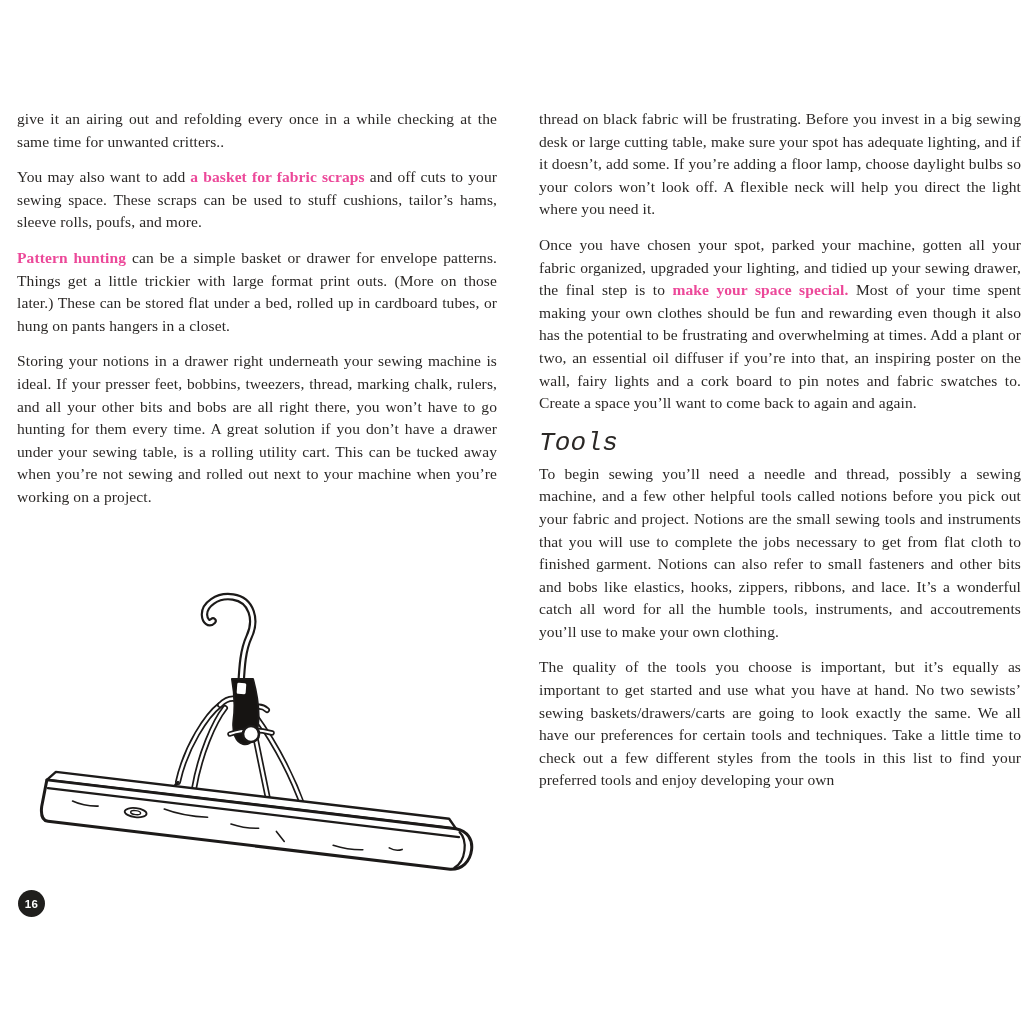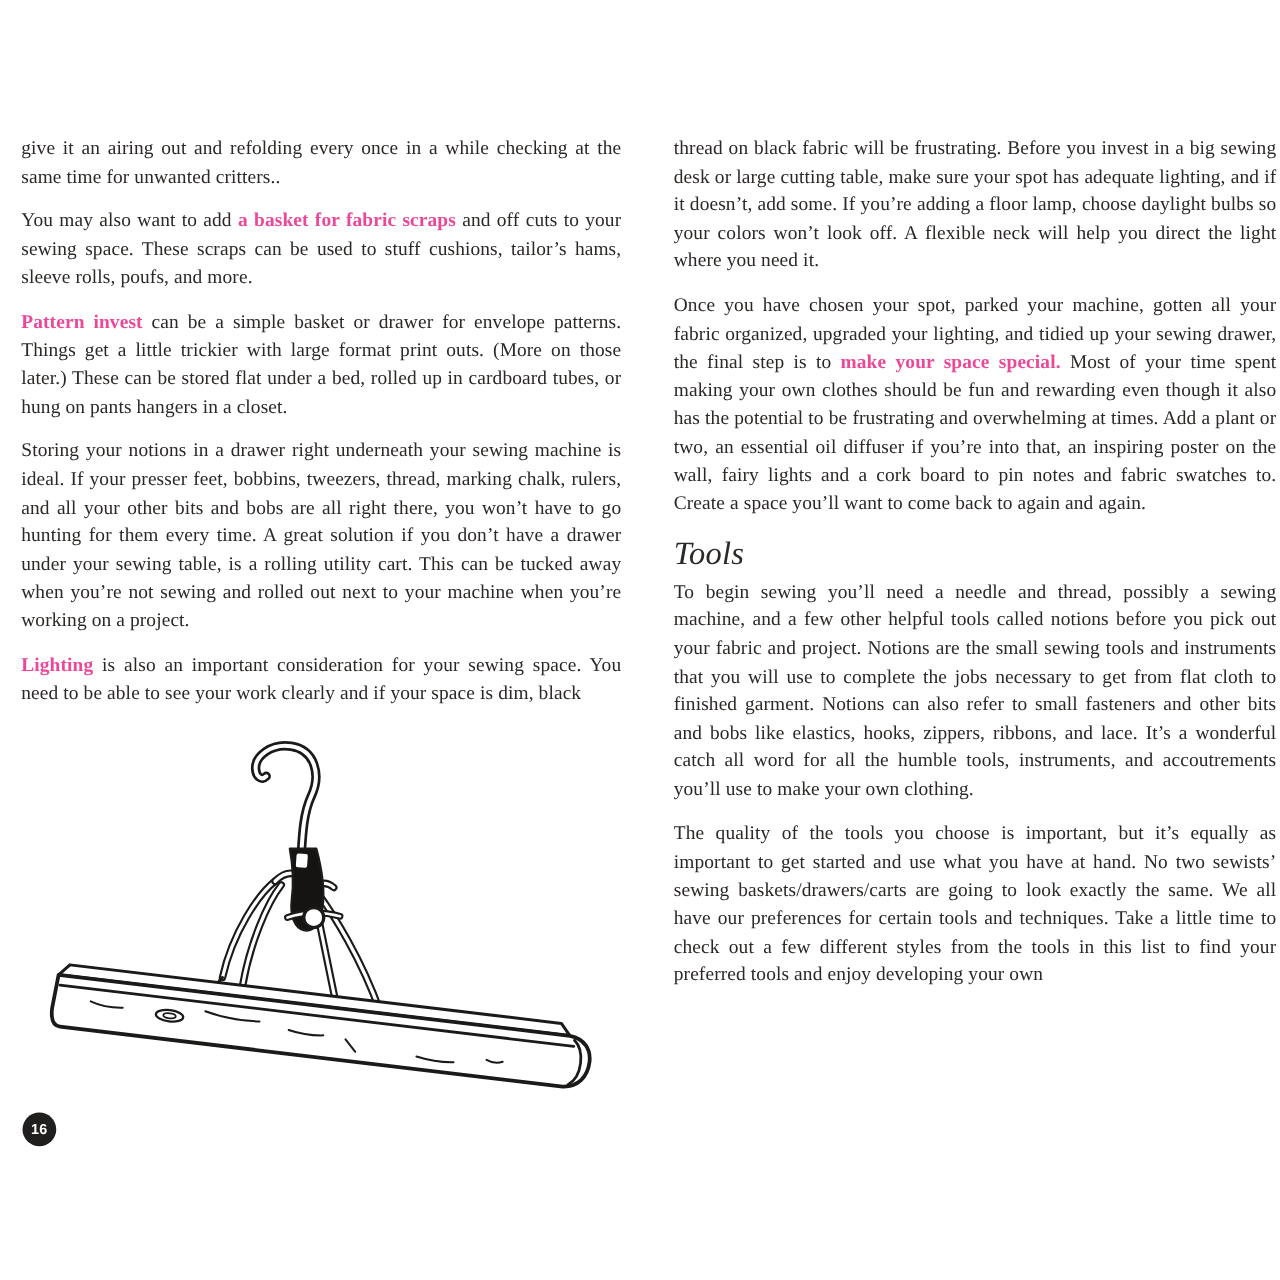--- a/index.html
+++ b/index.html
@@ -20,21 +20,21 @@
     line-height: 22.6px;
     text-align: justify;
     letter-spacing: 0.1px;
     color: #2b2826;
   }
   .column-left  { left: 17px; }
   .column-right { left: 519px; width: 482px; margin-left: 20px; }
   .text-column p { margin: 0 0 13px 0; }
   .text-column p b { font-weight: bold; color: #ec4899; }
   .tools-heading {
-    font-family: Liberation Serif, serif;
+    font-family: Liberation Mono, monospace;
     font-style: italic;
     font-weight: normal;
     font-size: 26px;
     line-height: 30px;
     color: #2b2826;
     margin: 10px 0 5px 0;
     letter-spacing: 0.2px;
   }
   .illustration {
     position: absolute;
@@ -63,23 +63,22 @@
   .page-number-right { left: 1028px; top: 890px; font-family: Liberation Mono, monospace; }
 </style>
 </head>
 <body>
 
 <div class="spread">
 
   <div class="text-column column-left">
       <p>give it an airing out and refolding every once in a while checking at the same time for unwanted critters..</p>
       <p>You may also want to add <b>a basket for fabric scraps</b> and off cuts to your sewing space. These scraps can be used to stuff cushions, tailor’s hams, sleeve rolls, poufs, and more.</p>
-      <p><b>Pattern invest</b> can be a simple basket or drawer for envelope patterns. Things get a little trickier with large format print outs. (More on those later.) These can be stored flat under a bed, rolled up in cardboard tubes, or hung on pants hangers in a closet.</p>
+      <p><b>Pattern hunting</b> can be a simple basket or drawer for envelope patterns. Things get a little trickier with large format print outs. (More on those later.) These can be stored flat under a bed, rolled up in cardboard tubes, or hung on pants hangers in a closet.</p>
       <p>Storing your notions in a drawer right underneath your sewing machine is ideal. If your presser feet, bobbins, tweezers, thread, marking chalk, rulers, and all your other bits and bobs are all right there, you won’t have to go hunting for them every time. A great solution if you don’t have a drawer under your sewing table, is a rolling utility cart. This can be tucked away when you’re not sewing and rolled out next to your machine when you’re working on a project.</p>
-      <p><b>Lighting</b> is also an important consideration for your sewing space. You need to be able to see your work clearly and if your space is dim, black</p>
     </div>
 
   <div class="text-column column-right">
       <p>thread on black fabric will be frustrating. Before you invest in a big sewing desk or large cutting table, make sure your spot has adequate lighting, and if it doesn’t, add some. If you’re adding a floor lamp, choose daylight bulbs so your colors won’t look off. A flexible neck will help you direct the light where you need it.</p>
       <p>Once you have chosen your spot, parked your machine, gotten all your fabric organized, upgraded your lighting, and tidied up your sewing drawer, the final step is to <b>make your space special.</b> Most of your time spent making your own clothes should be fun and rewarding even though it also has the potential to be frustrating and overwhelming at times. Add a plant or two, an essential oil diffuser if you’re into that, an inspiring poster on the wall, fairy lights and a cork board to pin notes and fabric swatches to. Create a space you’ll want to come back to again and again.</p>
       <h2 class="tools-heading">Tools</h2>
       <p>To begin sewing you’ll need a needle and thread, possibly a sewing machine, and a few other helpful tools called notions before you pick out your fabric and project. Notions are the small sewing tools and instruments that you will use to complete the jobs necessary to get from flat cloth to finished garment. Notions can also refer to small fasteners and other bits and bobs like elastics, hooks, zippers, ribbons, and lace. It’s a wonderful catch all word for all the humble tools, instruments, and accoutrements you’ll use to make your own clothing.</p>
       <p>The quality of the tools you choose is important, but it’s equally as important to get started and use what you have at hand. No two sewists’ sewing baskets/drawers/carts are going to look exactly the same. We all have our preferences for certain tools and techniques. Take a little time to check out a few different styles from the tools in this list to find your preferred tools and enjoy developing your own</p>
     </div>
 

